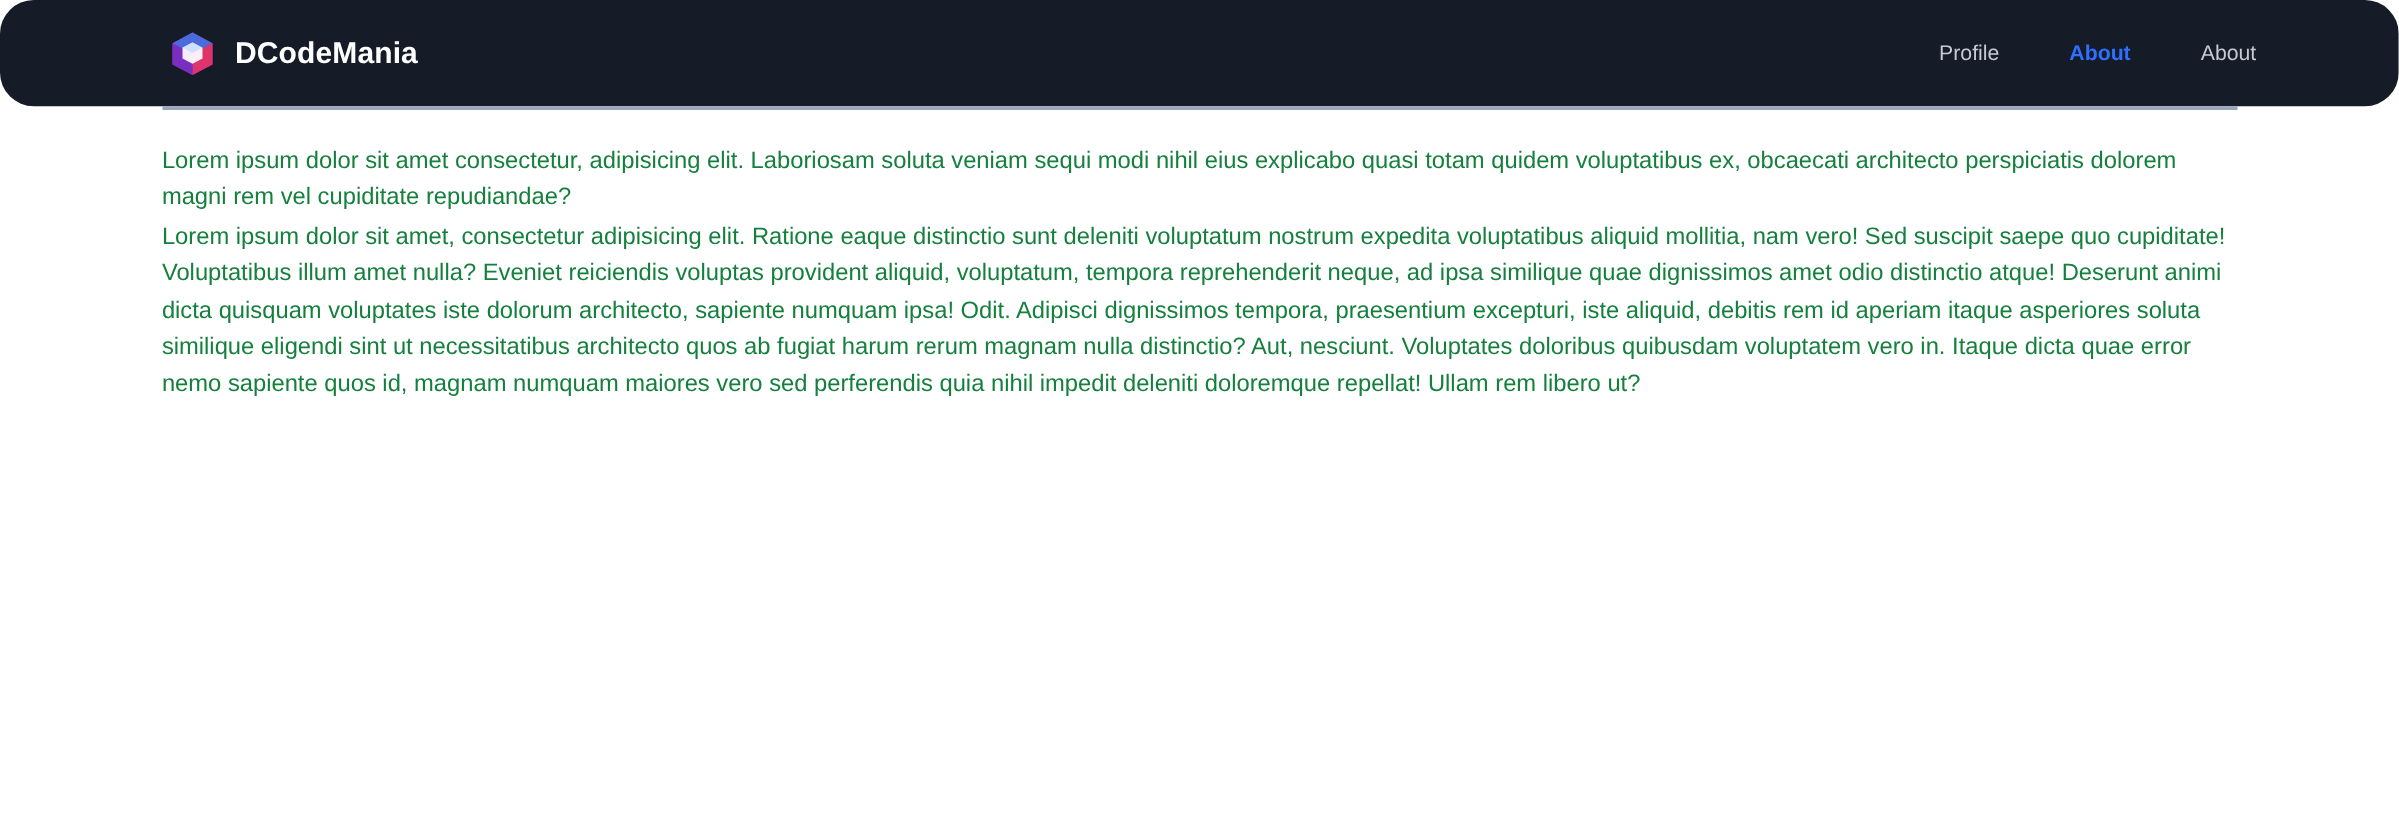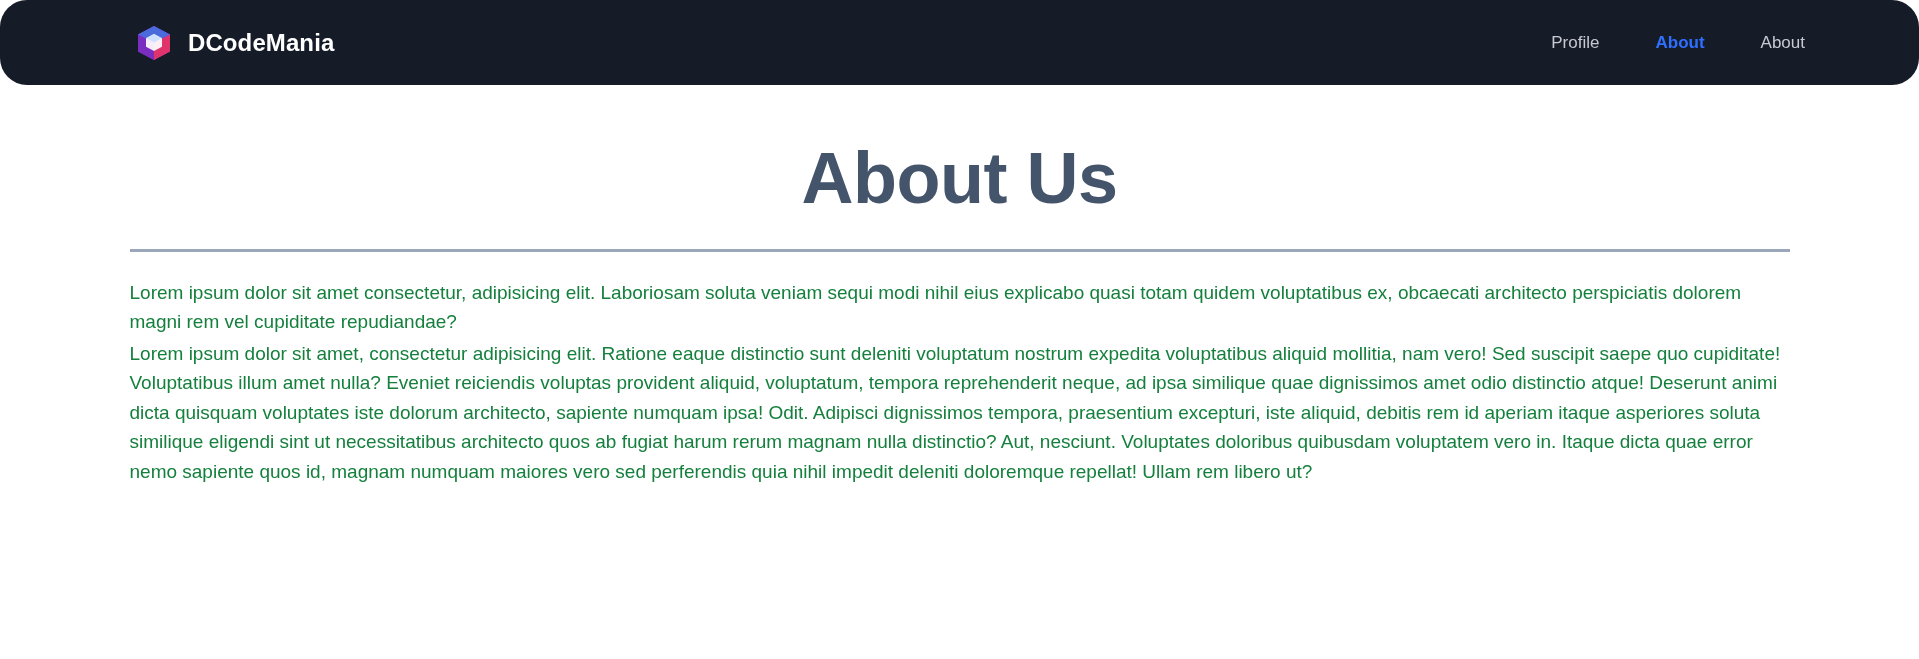--- a/index.html
+++ b/index.html
@@ -103,17 +103,16 @@
     <span class="brand-name">DCodeMania</span>
   </a>
   <div class="nav-links">
     <a class="nav-link" href="#">Profile</a>
     <a class="nav-link active" href="#">About</a>
     <a class="nav-link" href="#">About</a>
   </div>
 </nav>
 
 <main class="container">
-  <h1 class="page-title">About Us</h1>
   <hr class="divider">
   <p class="body-text">Lorem ipsum dolor sit amet consectetur, adipisicing elit. Laboriosam soluta veniam sequi modi nihil eius explicabo quasi totam quidem voluptatibus ex, obcaecati architecto perspiciatis dolorem magni rem vel cupiditate repudiandae?</p>
   <p class="body-text">Lorem ipsum dolor sit amet, consectetur adipisicing elit. Ratione eaque distinctio sunt deleniti voluptatum nostrum expedita voluptatibus aliquid mollitia, nam vero! Sed suscipit saepe quo cupiditate! Voluptatibus illum amet nulla? Eveniet reiciendis voluptas provident aliquid, voluptatum, tempora reprehenderit neque, ad ipsa similique quae dignissimos amet odio distinctio atque! Deserunt animi dicta quisquam voluptates iste dolorum architecto, sapiente numquam ipsa! Odit. Adipisci dignissimos tempora, praesentium excepturi, iste aliquid, debitis rem id aperiam itaque asperiores soluta similique eligendi sint ut necessitatibus architecto quos ab fugiat harum rerum magnam nulla distinctio? Aut, nesciunt. Voluptates doloribus quibusdam voluptatem vero in. Itaque dicta quae error nemo sapiente quos id, magnam numquam maiores vero sed perferendis quia nihil impedit deleniti doloremque repellat! Ullam rem libero ut?</p>
 </main>
 
 </body></html>

